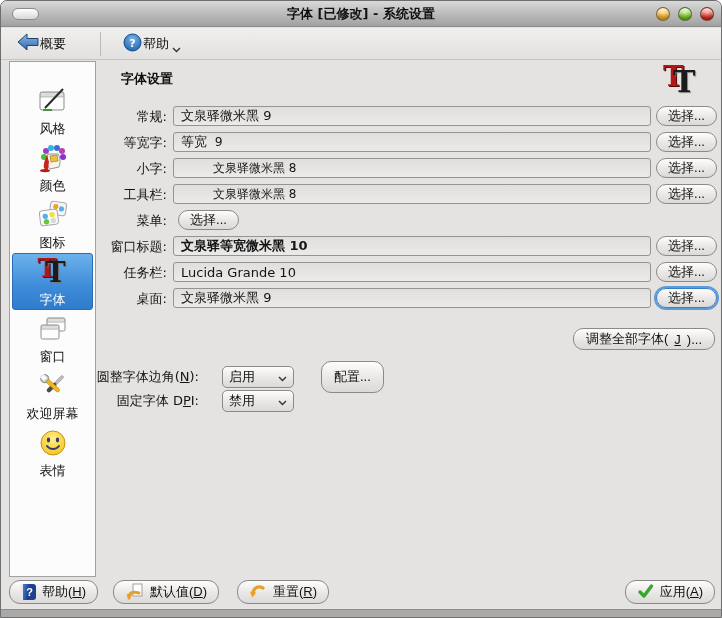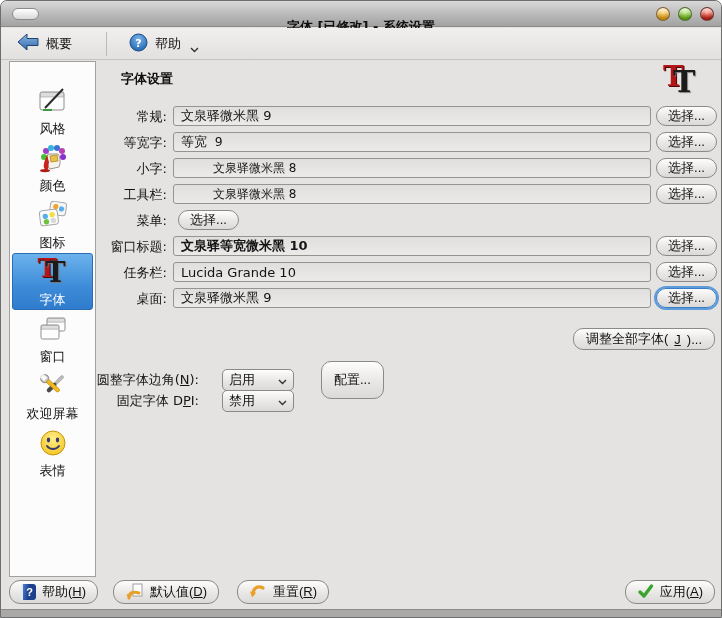--- a/index.html
+++ b/index.html
@@ -13,42 +13,42 @@
     position:absolute; top:0; left:0; right:0; height:26px;
     background:linear-gradient(#d9d9d9,#b9b9b9 55%,#a2a2a2);
     border-bottom:1px solid #8a8a8a; border-radius:6px 6px 0 0;
   }
   .pill {
     position:absolute; left:11px; top:7px; width:27px; height:12px;
     border-radius:7px; background:linear-gradient(#ffffff,#d8d8d8);
     border:1px solid #8a8a8a;
   }
   .win-title {
-    position:absolute; left:0; right:0; top:13px; height:26px;
+    position:absolute; left:0; right:0; top:0; height:26px;
     display:flex; align-items:center; justify-content:center;
     font-size:13px; font-weight:bold; color:#111;
   }
   .controls { position:absolute; right:7px; top:6px; display:flex; gap:8px; }
   .ctrl {
     width:14px; height:14px; border-radius:50%;
     border:1px solid rgba(60,60,60,.65);
     box-shadow:inset 0 5px 4px -2px rgba(255,255,255,.85), inset 0 -3px 4px rgba(0,0,0,.25);
   }
   .ctrl.min  { background:radial-gradient(circle at 50% 35%, #ffd97a, #f0a513 70%); }
   .ctrl.max  { background:radial-gradient(circle at 50% 35%, #c4f08a, #69b80e 70%); }
   .ctrl.close{ background:radial-gradient(circle at 50% 35%, #ff9a8a, #cf1d10 70%); }
   
   .toolbar {
     position:absolute; top:27px; left:0; right:0; height:32px;
     background:linear-gradient(#f1efee,#e3e1df);
     border-bottom:1px solid #c6c4c2;
     display:flex; align-items:center; padding:0 8px;
   }
   .tool-btn {
-    display:flex; align-items:center; gap:7px; padding:3px 8px;
+    display:flex; align-items:center; gap:1px; padding:3px 8px;
     border-radius:4px; font-size:13px; color:#111; cursor:default;
   }
   .tool-sep { width:1px; height:24px; background:#bdbbb9; margin:0 14px 0 26px; }
   .chevron { margin-top:10px; margin-left:2px; }
   
   .sidebar {
     position:absolute; left:8px; top:60px; width:87px; bottom:40px;
     background:#fcfcfc; border:1px solid #a3a19f; padding-top:20px;
   }
   .side-item {
@@ -98,21 +98,21 @@
   .opt-row { position:absolute; left:94px; display:flex; align-items:center;gap:16px; }
   .opt-row.aa  { top:360px; }
   .opt-row.dpi { top:389px; }
   .opt-label { width:111px; text-align:right; padding-right:7px; font-size:13px; color:#141414; white-space:nowrap; }
   .combo {
     width:72px; height:22px; padding:0 6px;
     display:flex; align-items:center; justify-content:space-between;
     background:linear-gradient(#fdfdfd,#e9e7e5 55%,#dcdad8);
     border:1px solid #8c8a88; border-radius:5px; font-size:13px; color:#111;
   }
-  .config-btn { height:38px; padding:4px 12px; margin-left:11px; }
+  .config-btn { height:32px; padding:4px 12px; margin-left:11px; }
   
   .footer { position:absolute; left:0; right:0; bottom:8px; height:34px; }
   .fbtn { position:absolute; top:5px; height:24px; padding:0 11px; border-radius:11px; }
   .fbtn.help { left:8px; }
   .fbtn.defaults { left:112px; }
   .fbtn.reset { left:236px; }
   .fbtn.apply { right:6px; }
   .ico-book {
     width:15px; height:16px; border-radius:2px 3px 3px 2px;
     background:linear-gradient(100deg,#4d7fd0,#1c3f8e 45%);

